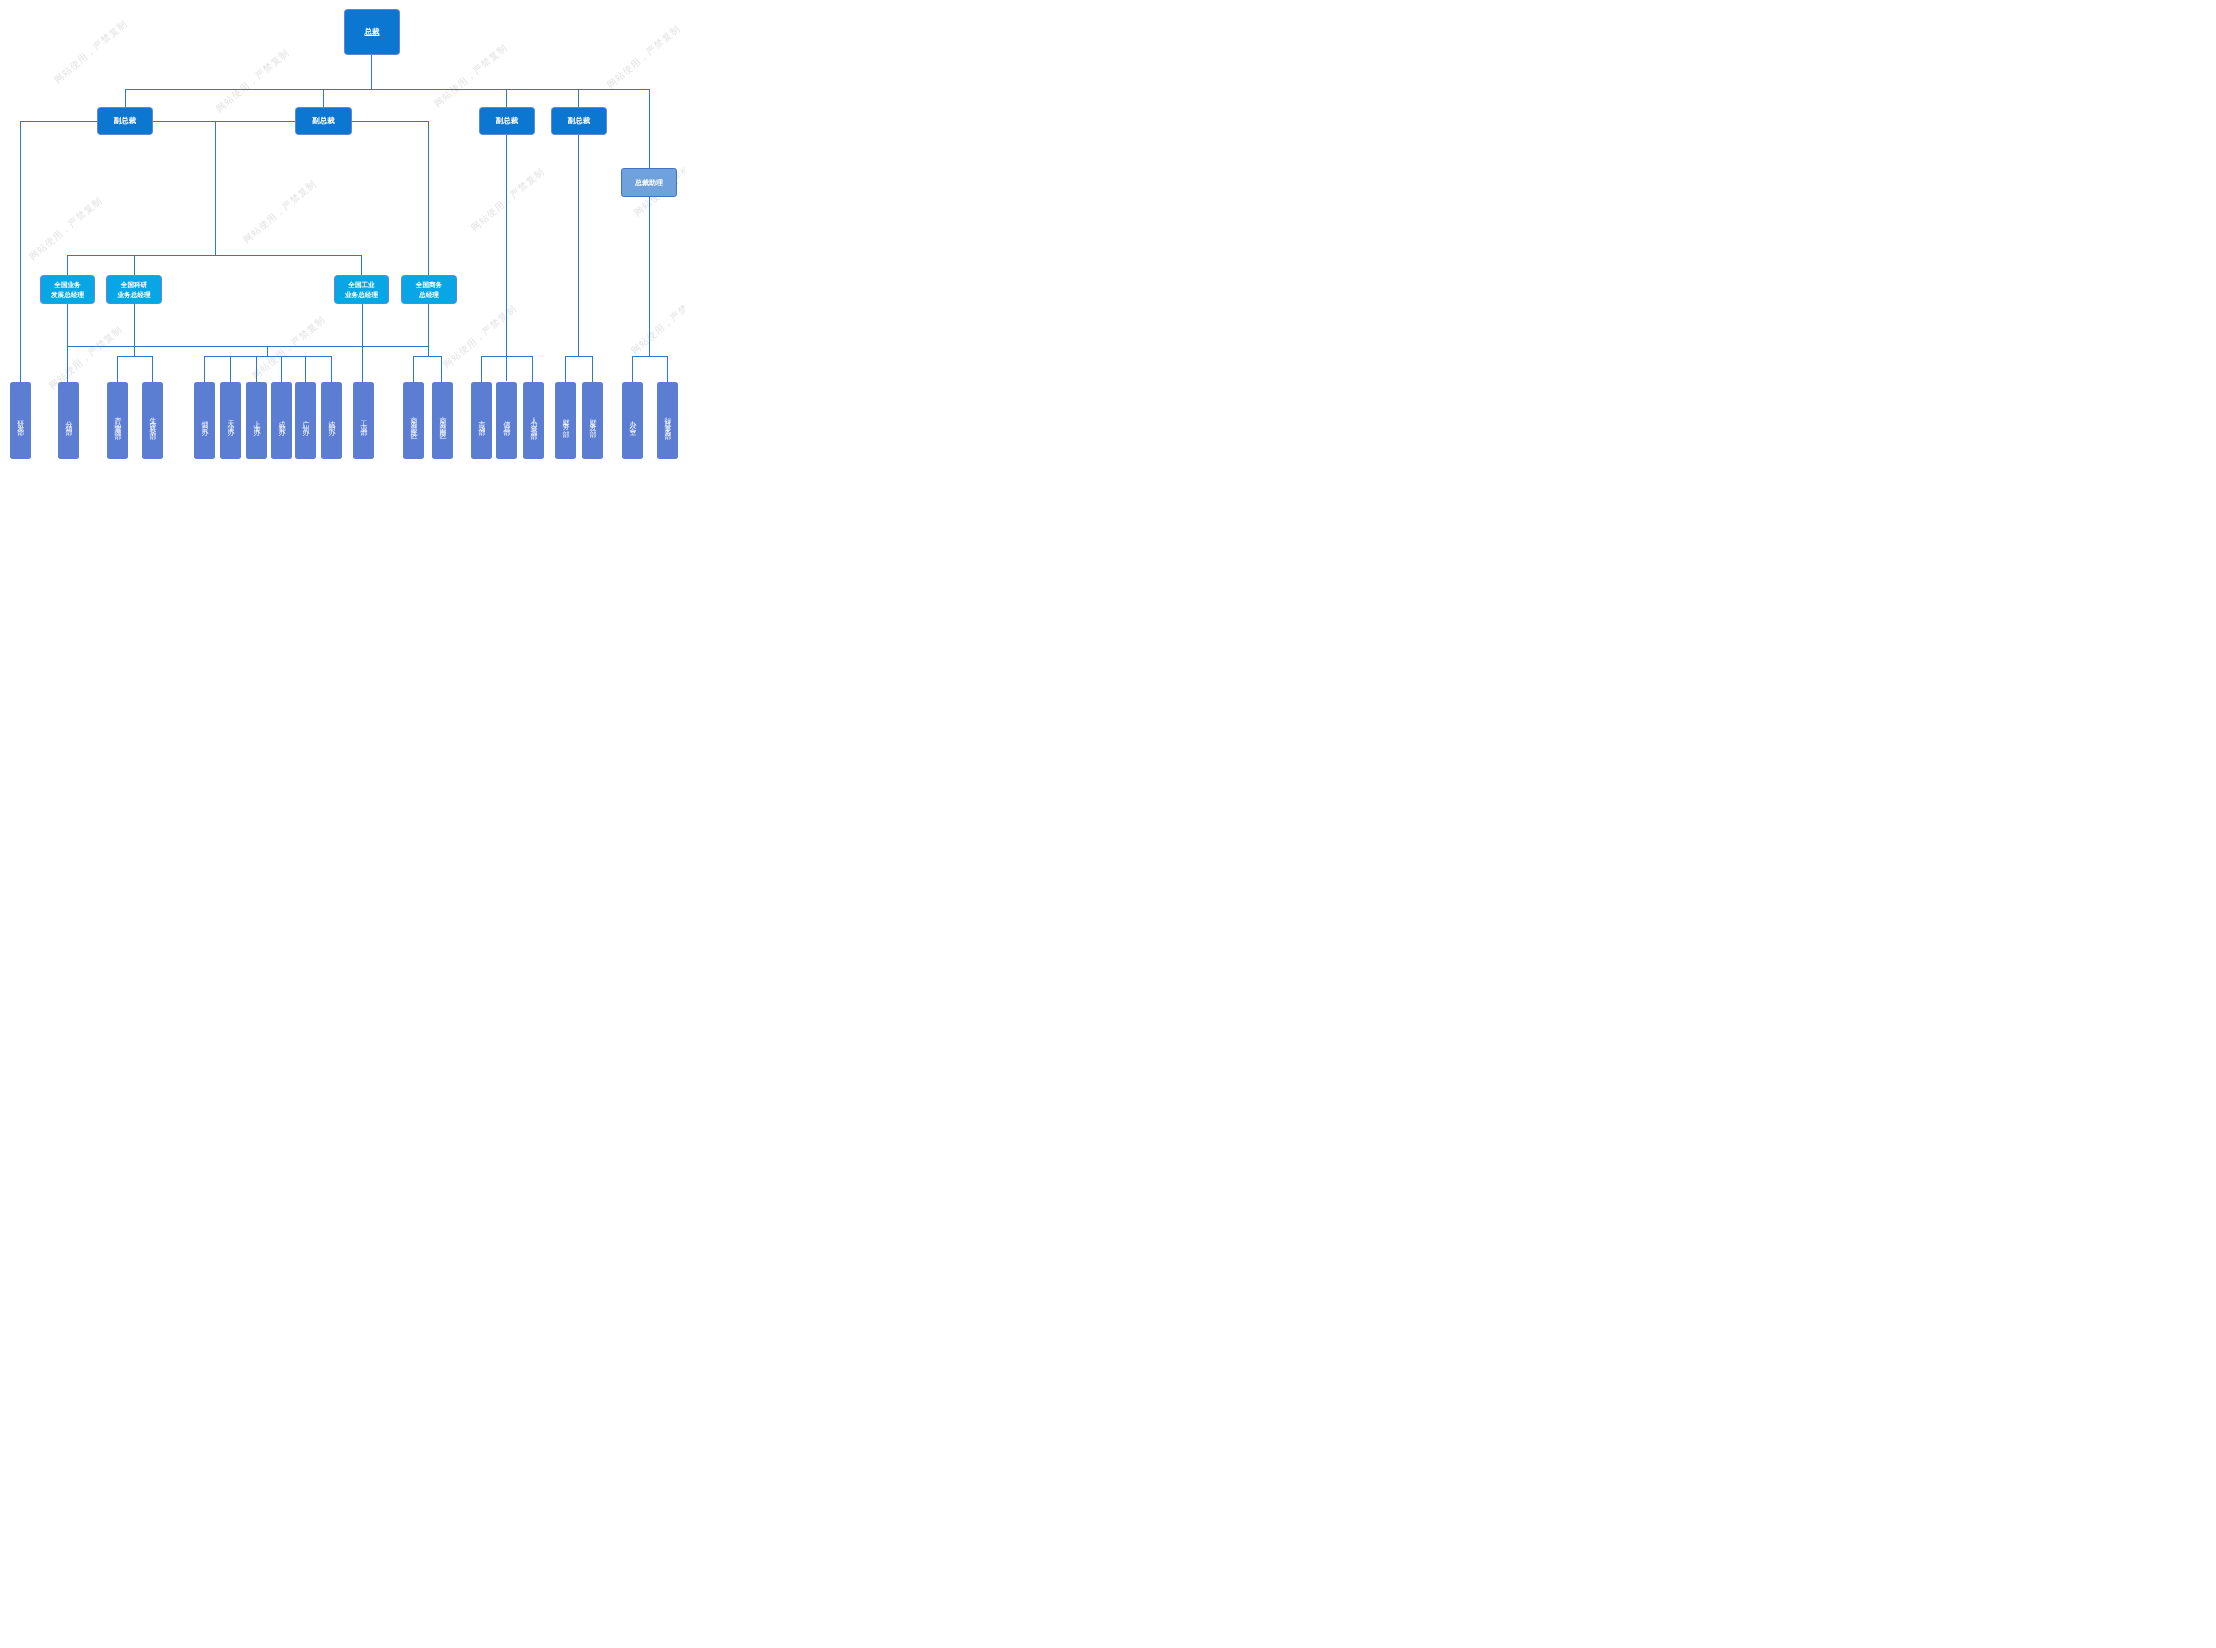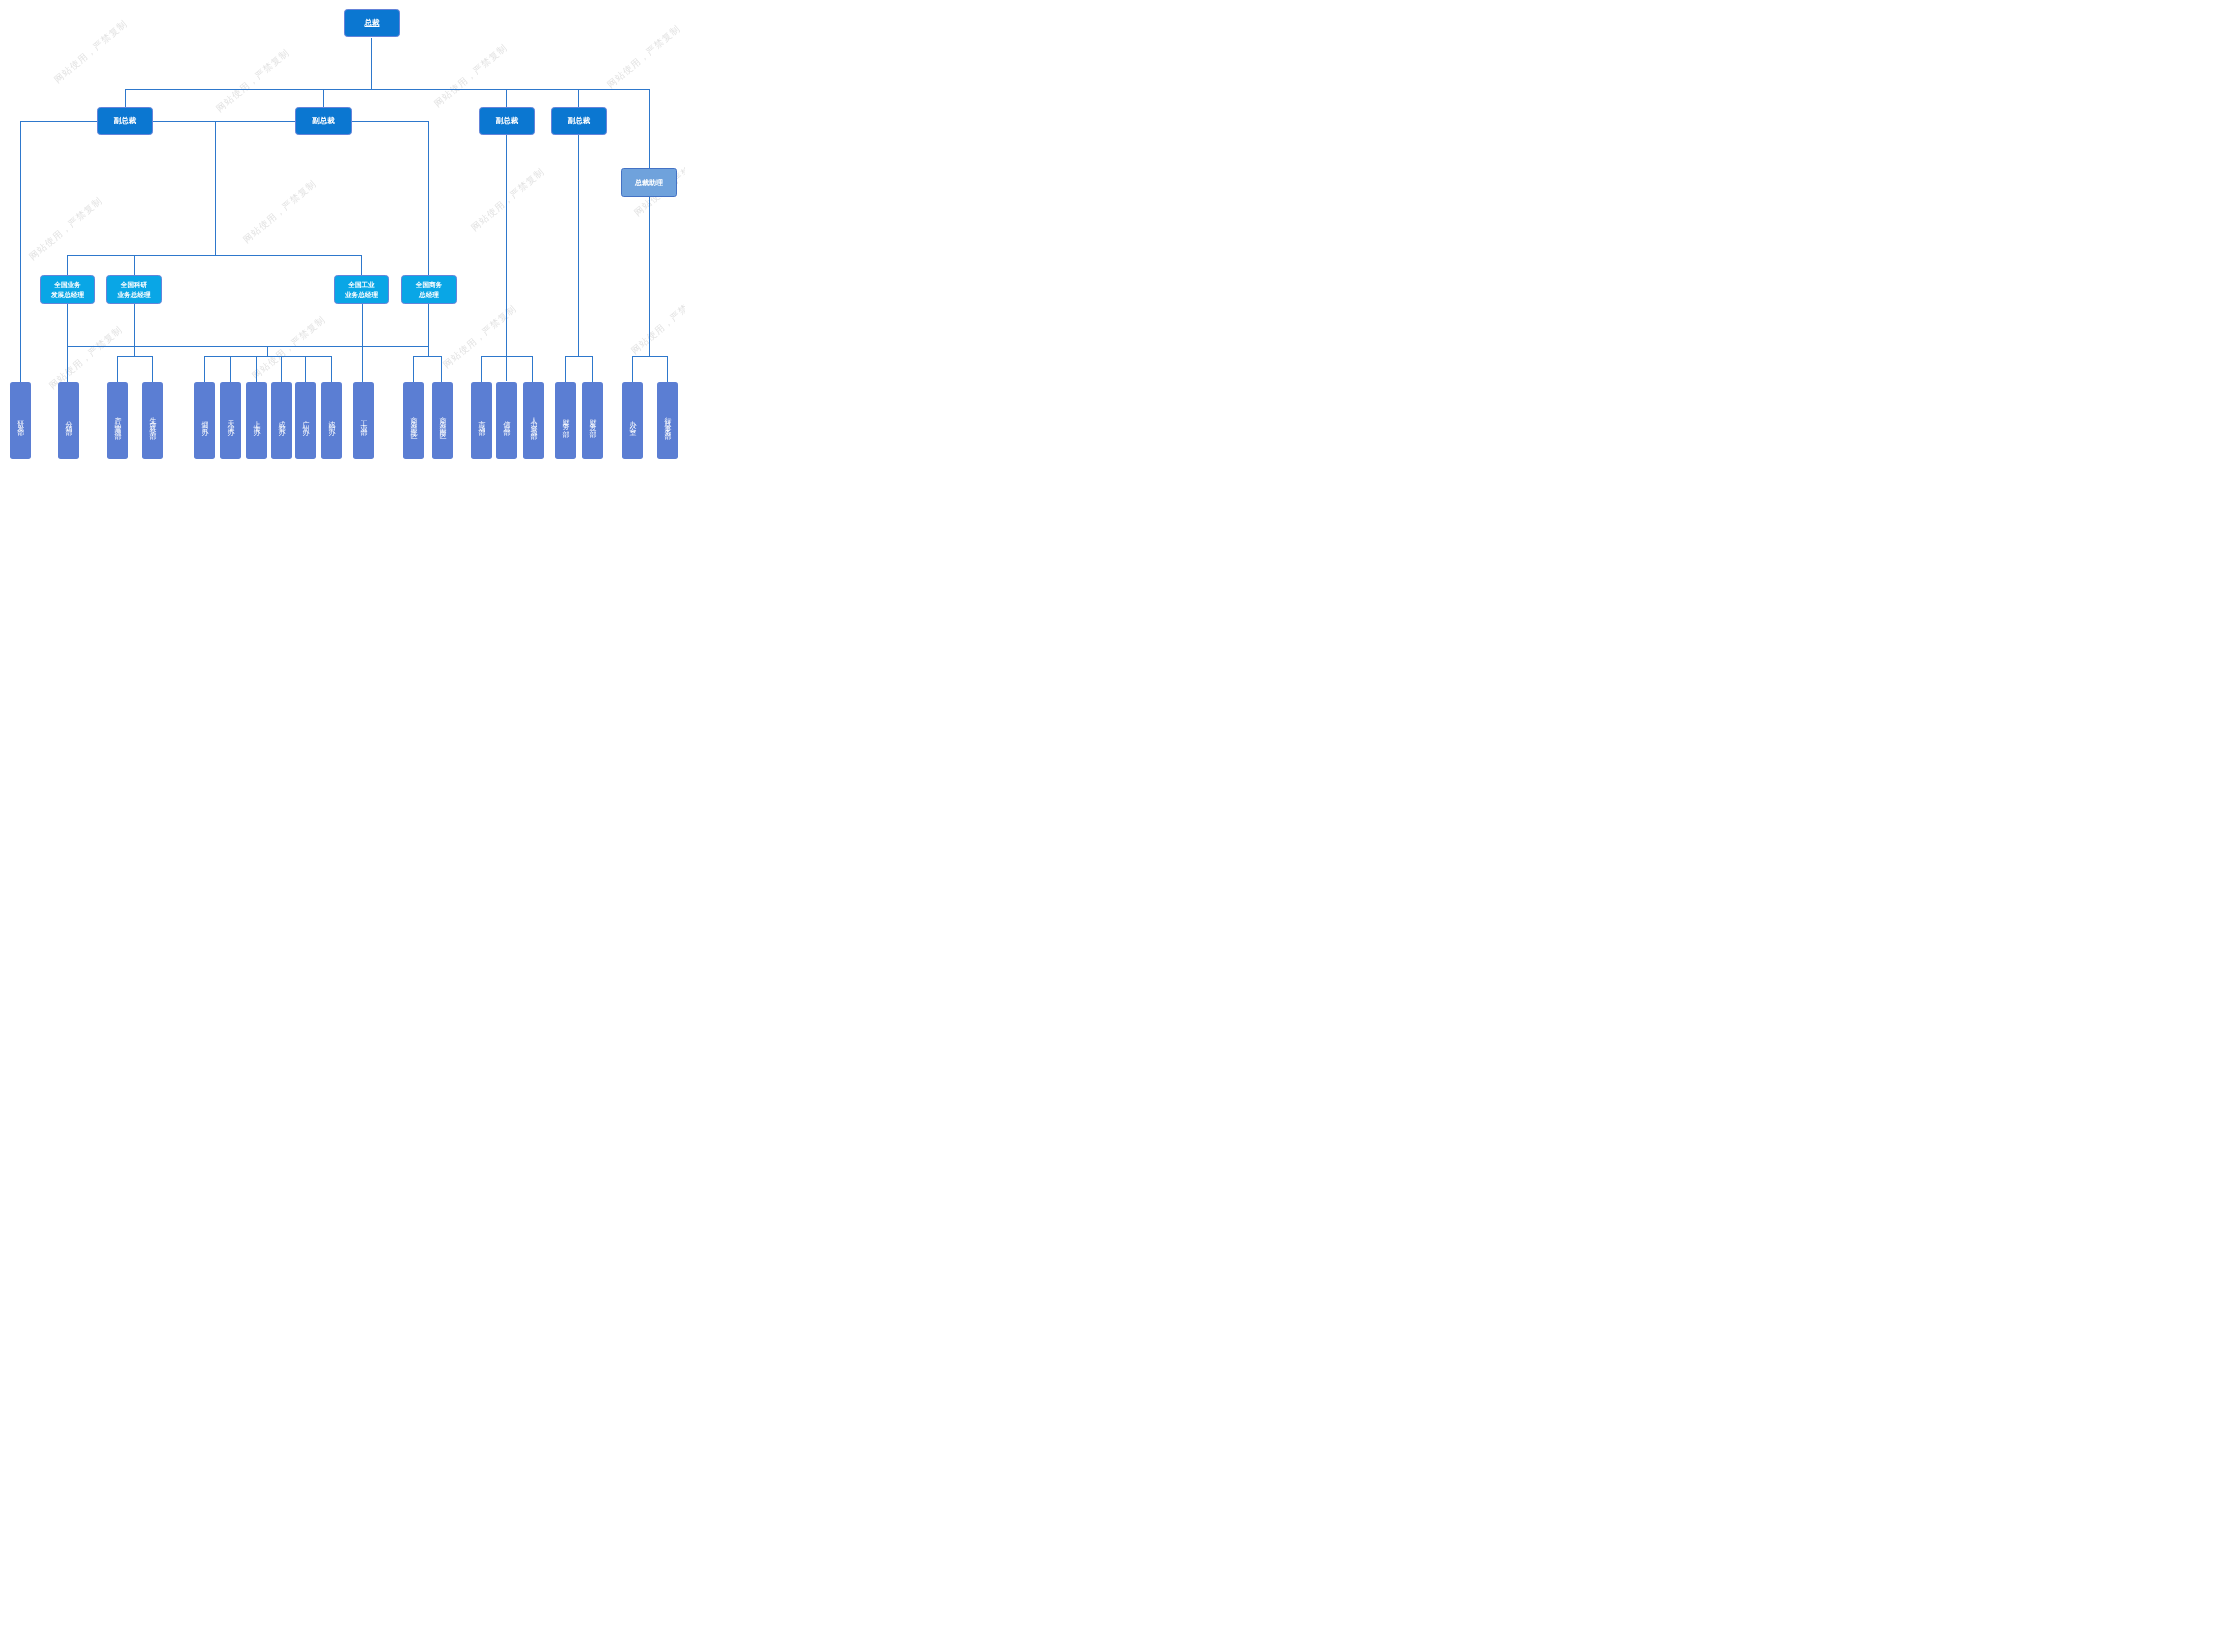--- a/index.html
+++ b/index.html
@@ -104,21 +104,21 @@
 
   <div class="vline" style="left:578px;top:134px;height:222px;"></div>
   <div class="hline thick" style="left:566px;top:356px;width:27px;"></div>
   <div class="vline" style="left:565px;top:356px;height:26px;"></div>
   <div class="vline" style="left:592px;top:356px;height:26px;"></div>
 
   <div class="hline thick" style="left:633px;top:356px;width:35px;"></div>
   <div class="vline" style="left:632px;top:356px;height:26px;"></div>
   <div class="vline" style="left:667px;top:356px;height:26px;"></div>
 
-  <div class="node exec" style="left:344px;top:8.9px;width:56px;height:28px;text-decoration:underline;">总裁</div>
+  <div class="node exec" style="left:344px;top:8.9px;width:56px;height:46px;text-decoration:underline;">总裁</div>
 
   <div class="node exec" style="left:97px;top:107px;width:56px;height:27.5px;">副总裁</div>
   <div class="node exec" style="left:295px;top:107px;width:57px;height:27.5px;">副总裁</div>
   <div class="node exec" style="left:479px;top:107px;width:56px;height:27.5px;">副总裁</div>
   <div class="node exec" style="left:551px;top:107px;width:56px;height:27.5px;">副总裁</div>
 
   <div class="node assistant" style="left:621px;top:168px;width:56px;height:29px;">总裁助理</div>
 
   <div class="node gm" style="left:40px;top:275px;width:55px;height:29px;">全国业务
 发展总经理</div>

